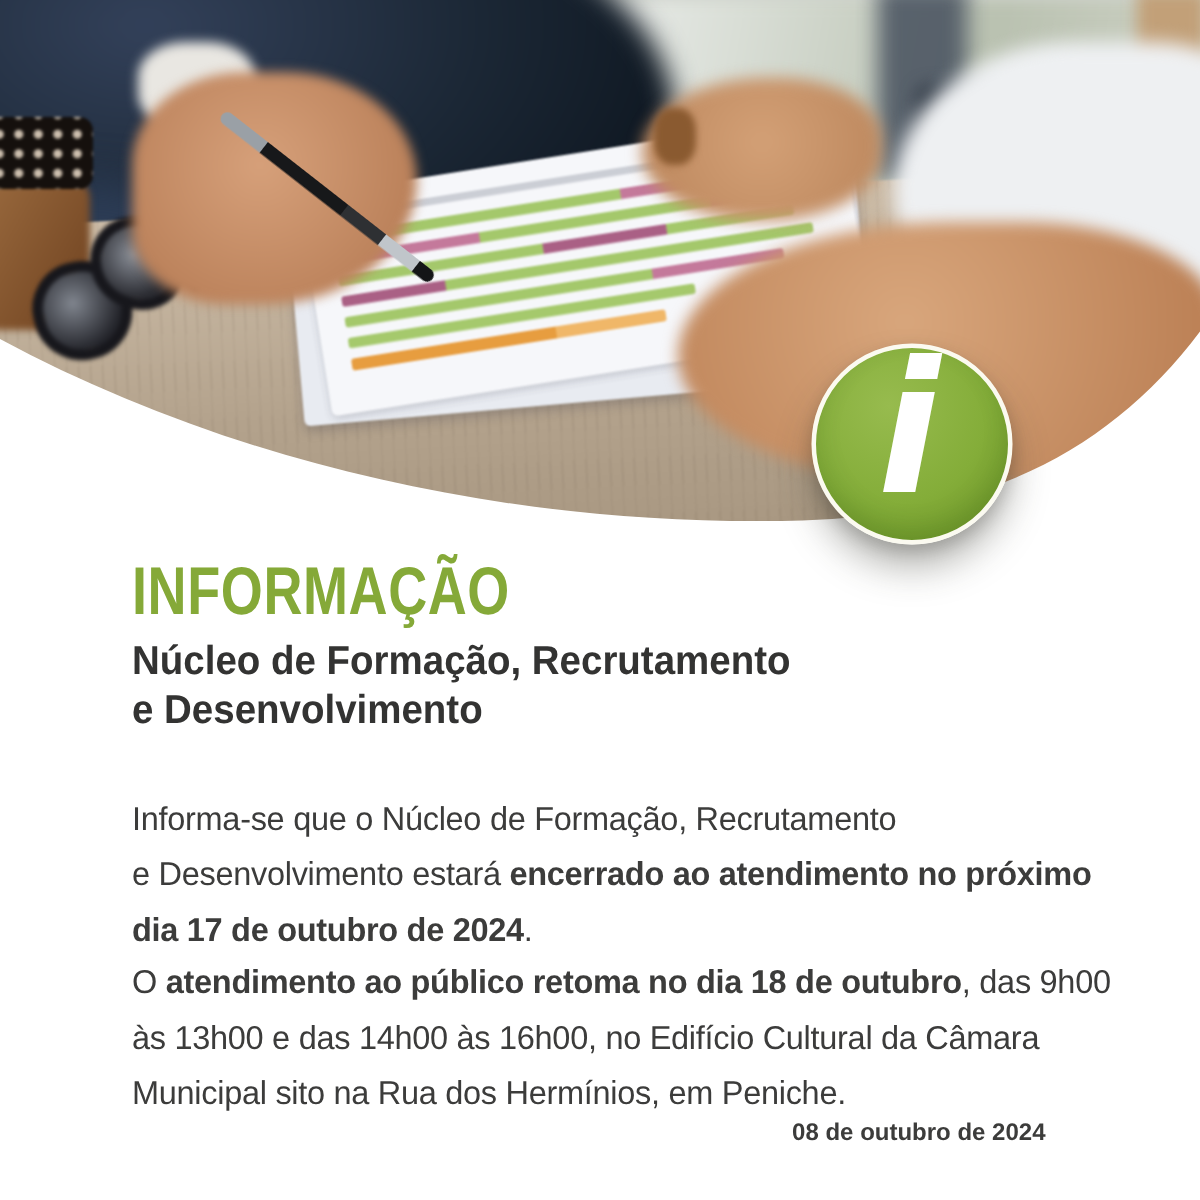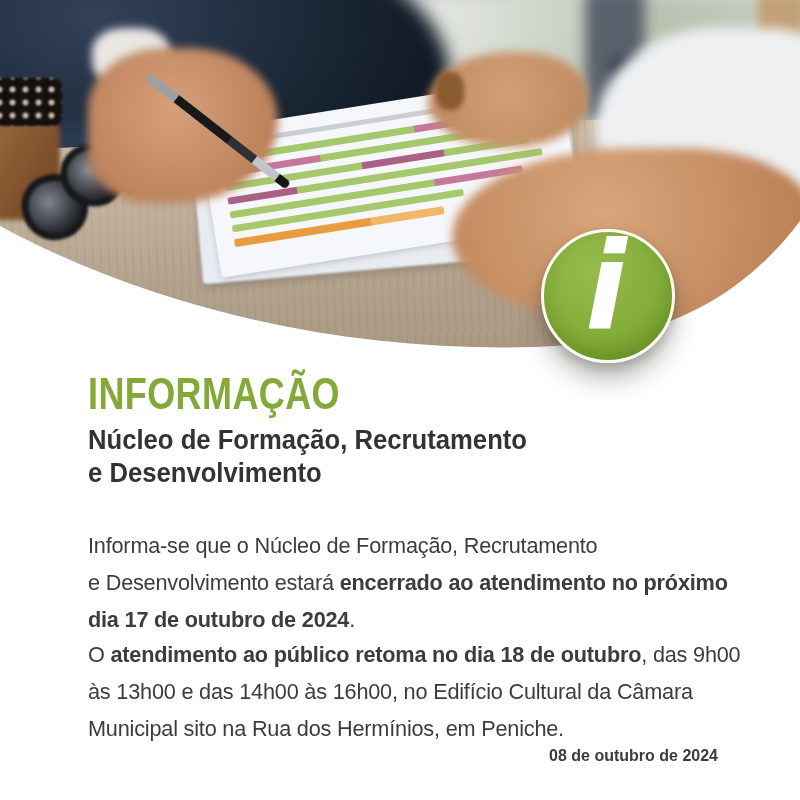--- a/index.html
+++ b/index.html
@@ -72,21 +72,21 @@
   
   .title{position:absolute;left:88px;top:368px;color:var(--accent,#85a938);
     font-size:45px;font-weight:bold;letter-spacing:.5px;transform:scaleX(.80);transform-origin:left top;white-space:nowrap;}
   .subtitle{position:absolute;left:88px;top:424px;color:#333332;font-size:27px;font-weight:bold;
     line-height:33px;transform:scaleX(.95);transform-origin:left top;white-space:nowrap;}
   .para{position:absolute;left:88px;color:#3c3c3b;font-size:22px;line-height:37px;
     letter-spacing:-.2px;white-space:nowrap;transform:scaleX(.985);transform-origin:left top;}
   .p1{top:527px;}
   .p2{top:636px;}
   .para .b{font-weight:bold;}
-  .date{position:absolute;right:82px;top:747px;color:#3c3c3b;font-size:16px;font-weight:bold;letter-spacing:0;}
+  .date{position:absolute;right:103px;top:747px;color:#3c3c3b;font-size:16px;font-weight:bold;letter-spacing:0;}
 </style>
 </head>
 <body>
 
 <div id="canvas">
 
   <div class="photo">
     <div class="ph bg-office"></div>
     <div class="ph window-band"></div>
     <div class="ph cabinet-slot"></div>

